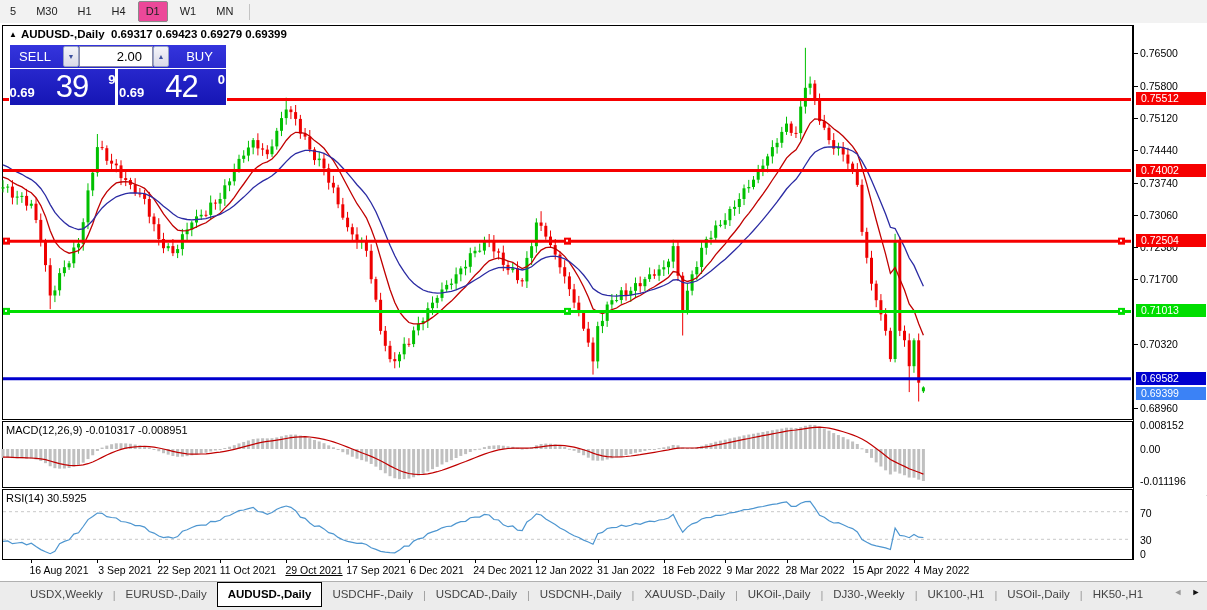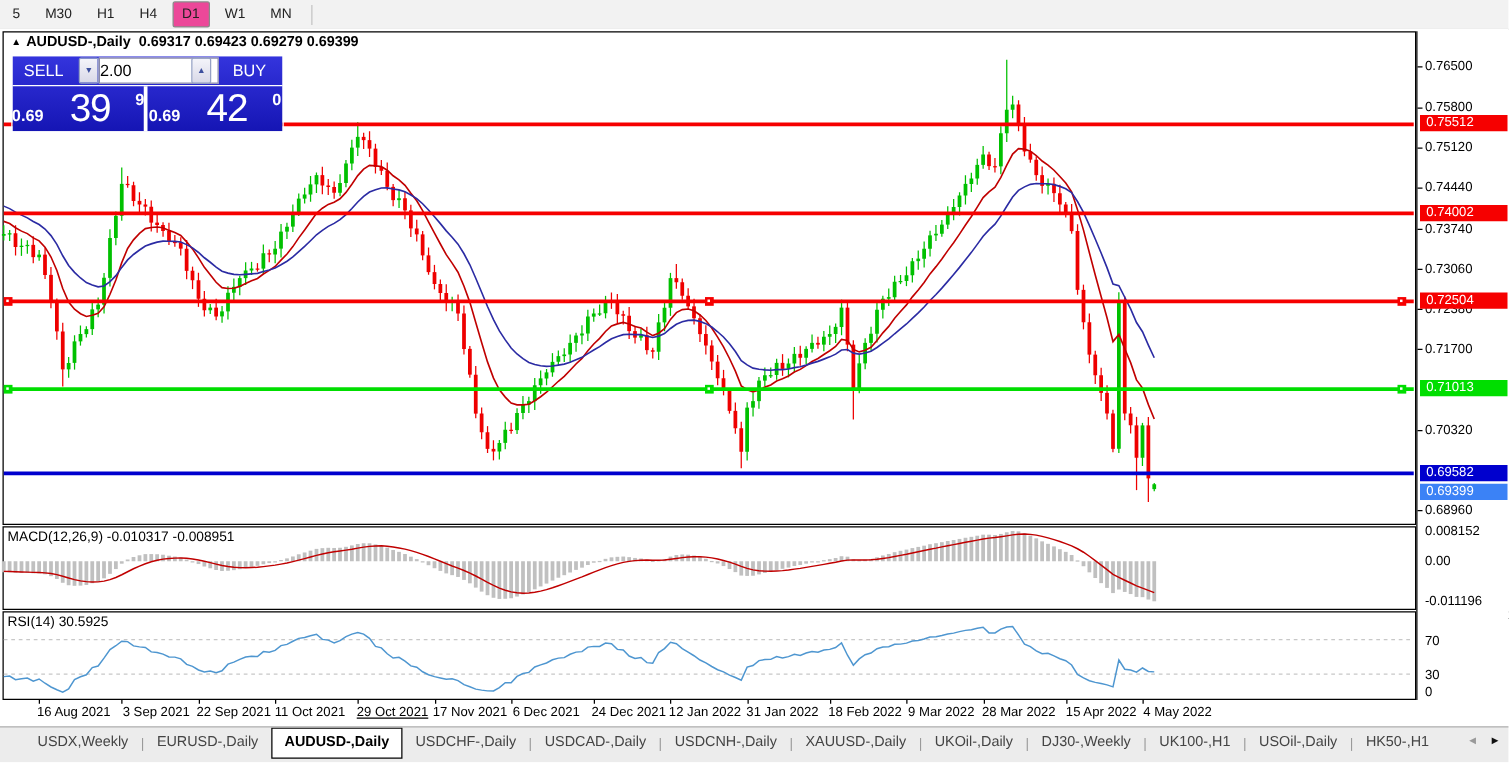--- a/index.html
+++ b/index.html
@@ -29,22 +29,22 @@
   
   #trade{position:absolute;left:10px;top:22px;width:216px;height:60px;z-index:12;
          background:linear-gradient(#3434dd,#1515b4);outline:1px solid #fff;}
   #trade .row1{position:absolute;left:0;top:0;width:216px;height:23px;border-bottom:1px solid #fff;}
   .trade-btn{position:absolute;top:0;height:23px;line-height:23px;text-align:center;color:#fff;font-size:13px;}
   #sell-btn{left:0;width:50px;}
   #buy-btn{left:163px;width:53px;}
   #vol-down{position:absolute;left:53px;top:1px;width:16px;height:21px;}
   #vol-up{position:absolute;left:143px;top:1px;width:16px;height:21px;}
   .spin{background:linear-gradient(#f4f4fa,#d9d9e8);border:1px solid #94a0c4;border-radius:2px;font-size:7px;color:#3c4f9e;text-align:center;line-height:20px;box-sizing:border-box;}
-  #vol-field{position:absolute;left:69px;top:1px;width:96px;height:21px;background:#fff;border:1px solid #8a8aa8;box-sizing:border-box;
-             font-size:13px;color:#000;padding-right:22px;line-height:19px;}
+  #vol-field{position:absolute;left:69px;top:1px;width:74px;height:21px;background:#fff;border:1px solid #8a8aa8;box-sizing:border-box;
+             font-size:13px;color:#000;text-align:right;padding-right:10px;line-height:19px;}
   .price-box{position:absolute;top:24px;height:36px;display:flex;align-items:center;justify-content:center;color:#fff;gap:20px;}
   #sell-price{left:0;width:105px;}
   #buy-price{left:108px;width:108px;}
   .vgap{position:absolute;left:105px;top:24px;width:3px;height:36px;background:#fff;}
   .p-small{font-size:13px;font-weight:700;margin-right:1px;margin-top:10px;}
   .p-big{font-size:31px;font-weight:400;letter-spacing:-1px;line-height:34px;}
   .p-sup{font-size:13px;font-weight:700;align-self:flex-start;margin-top:3px;}
   
   #tabbar{position:absolute;left:0;top:581px;width:1207px;height:29px;background:#ececec;border-top:1px solid #b0b0b0;box-sizing:border-box;overflow:hidden;}
   #tabstrip{position:absolute;left:20px;top:0;height:25px;display:flex;align-items:center;white-space:nowrap;}
@@ -759,21 +759,21 @@
         <div class="xlab overlay" style="left: 31px; top: 541px;">16 Aug 2021</div>
         <div class="xtick overlay" style="left: 97px; top: 537px;"></div>
         <div class="xlab overlay" style="left: 97px; top: 541px;">3 Sep 2021</div>
         <div class="xtick overlay" style="left: 159px; top: 537px;"></div>
         <div class="xlab overlay" style="left: 159px; top: 541px;">22 Sep 2021</div>
         <div class="xtick overlay" style="left: 220px; top: 537px;"></div>
         <div class="xlab overlay" style="left: 220px; top: 541px;">11 Oct 2021</div>
         <div class="xtick overlay" style="left: 286px; top: 537px;"></div>
         <div class="xlab overlay" style="left: 286px; top: 541px; text-decoration: underline;">29 Oct 2021</div>
         <div class="xtick overlay" style="left: 348px; top: 537px;"></div>
-        <div class="xlab overlay" style="left: 348px; top: 541px;">17 Nov 2021</div>
+        <div class="xlab overlay" style="left: 348px; top: 541px;">17 Sep 2021</div>
         <div class="xtick overlay" style="left: 409px; top: 537px;"></div>
         <div class="xlab overlay" style="left: 409px; top: 541px;">6 Dec 2021</div>
         <div class="xtick overlay" style="left: 475px; top: 537px;"></div>
         <div class="xlab overlay" style="left: 475px; top: 541px;">24 Dec 2021</div>
         <div class="xtick overlay" style="left: 536px; top: 537px;"></div>
         <div class="xlab overlay" style="left: 536px; top: 541px;">12 Jan 2022</div>
         <div class="xtick overlay" style="left: 598px; top: 537px;"></div>
         <div class="xlab overlay" style="left: 598px; top: 541px;">31 Jan 2022</div>
         <div class="xtick overlay" style="left: 664px; top: 537px;"></div>
         <div class="xlab overlay" style="left: 664px; top: 541px;">18 Feb 2022</div>

